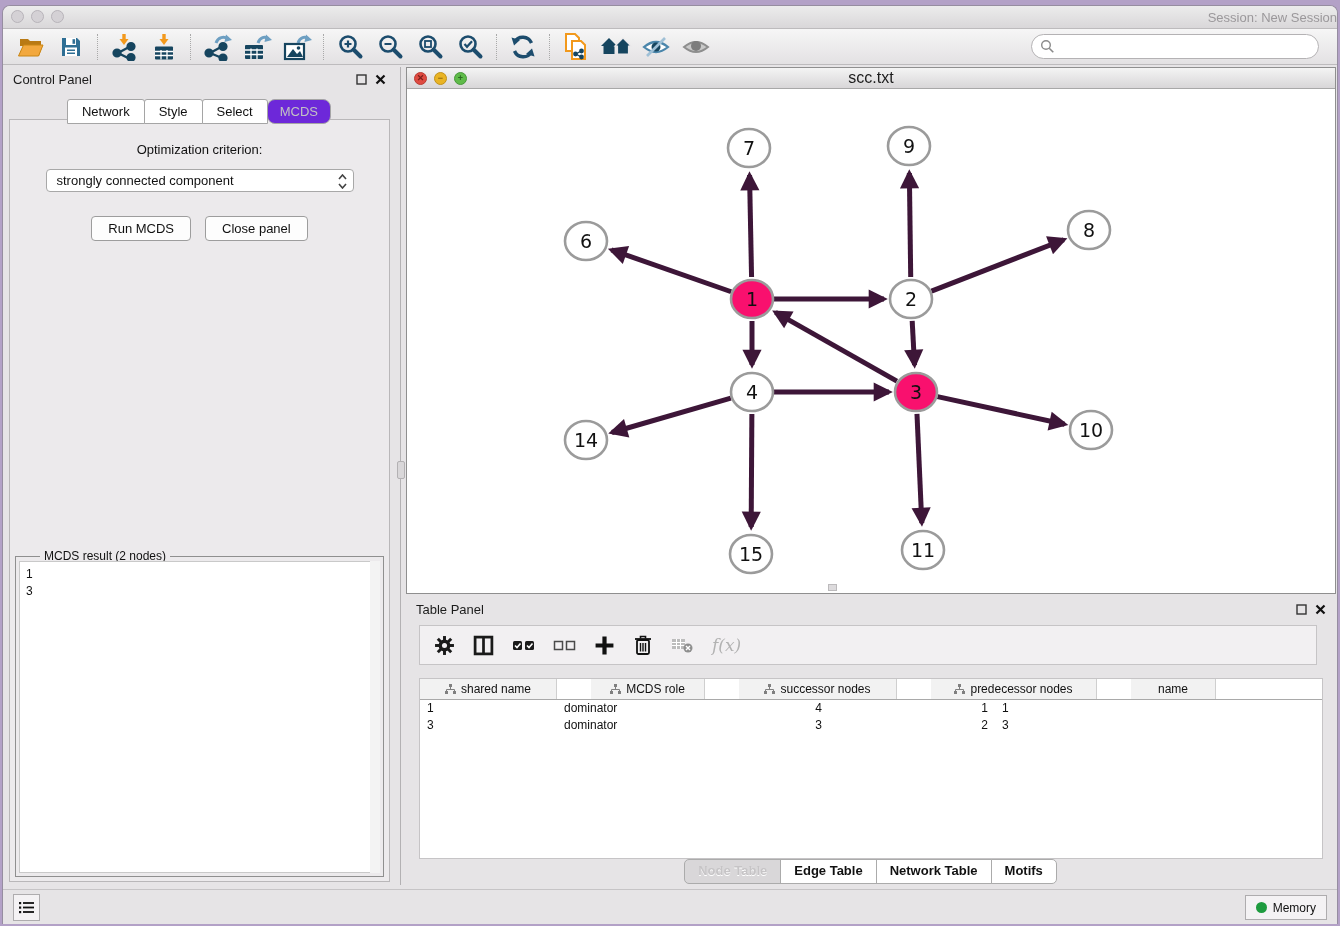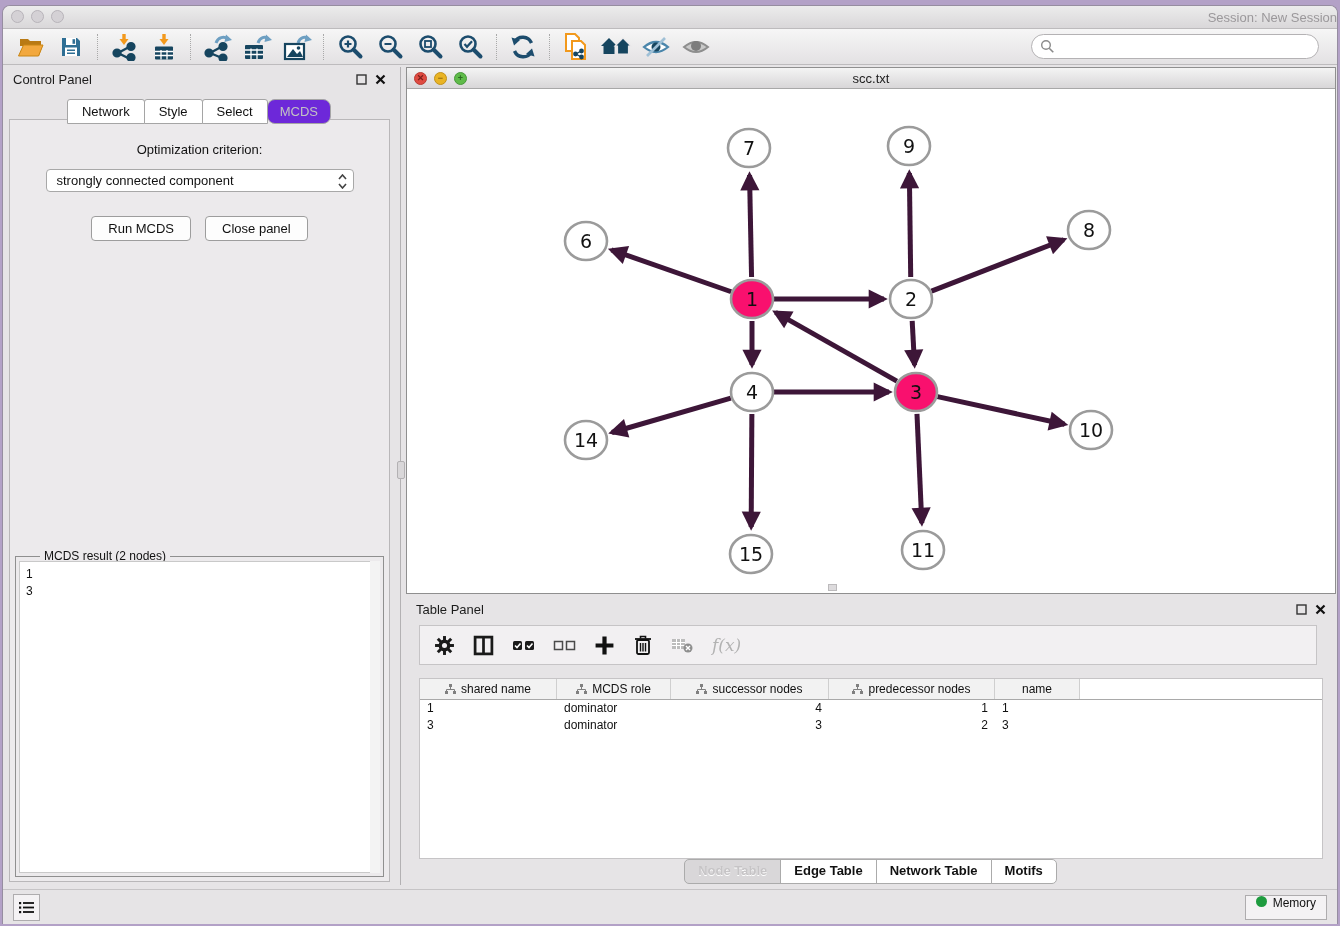--- a/index.html
+++ b/index.html
@@ -57,58 +57,58 @@
 
   .v-divider { position:absolute; left:397px; top:61px; bottom:39px; width:1px; background:#b3b1b3; }
   .v-grip { position:absolute; left:394px; top:455px; width:8px; height:18px; background:#d9d7d9;
             border:1px solid #b3b1b3; border-radius:2px; }
 
   
   .net-window { position:absolute; left:403px; top:61px; width:930px; height:527px;
                 border:1px solid #8f8f8f; background:#fff; }
   .net-titlebar { height:21px; background:linear-gradient(#f4f4f4,#d8d6d8); border-bottom:1px solid #a8a8a8;
                   display:flex; align-items:center; justify-content:center; position:relative; }
-  .net-title { font-size:13px; color:#1c1c1c; }
+  .net-title { font-size:16px; color:#1c1c1c; }
   .net-lights { position:absolute; left:7px; top:4px; display:flex; gap:7px; }
   .nl { width:13px; height:13px; border-radius:50%; display:flex; align-items:center; justify-content:center;
         font-size:9px; font-weight:bold; line-height:1; }
   .nl.red { background:#df4b41; border:1px solid #b93b33; color:#7c201b; }
   .nl.yellow { background:#e9b424; border:1px solid #c2921a; color:#8f6a0e; }
   .nl.green { background:#5fbb49; border:1px solid #47983a; color:#2a6b20; }
   .net-canvas { position:absolute; left:0; top:22px; right:0; bottom:0; background:#fff; }
   .canvas-grip { position:absolute; left:421px; bottom:2px; width:9px; height:7px;
                  background:#dddbdd; border:1px solid #bcbabc; }
 
   
   .table-panel { position:absolute; left:403px; top:591px; width:930px; height:289px; background:#e6e4e6; }
   .tp-toolbar { position:absolute; left:13px; right:19px; top:28px; height:40px; background:#f2f0f2;
                 border:1px solid #c6c4c6; display:flex; align-items:center; gap:18px; padding:0 14px; }
   .tp-ibtn { display:flex; align-items:center; justify-content:center; cursor:default; }
   .fx-label { font-family:"DejaVu Serif",serif; font-style:italic; font-size:17px; color:#b2b2b2; }
   .tp-table { position:absolute; left:13px; right:13px; top:81px; bottom:27px; background:#fff;
               border:1px solid #c6c4c6; overflow:hidden; }
-  .thead-row { display:flex; border-bottom:1px solid #a9a9a9; }
+  .thead-row { display:flex; border-bottom:1px solid #a9a9a9;gap:34px; }
   .th-cell { background:#f2f2f2; border-right:1px solid #cfcfcf; height:20px; display:flex;
              align-items:center; justify-content:center; gap:5px; font-size:12px; color:#111; cursor:default; }
   .tbody .t-row { display:flex; height:17px; align-items:center; }
   .td-cell { font-size:12px; color:#111; padding:0 7px; height:17px; line-height:17px; }
   .tp-tabs { position:absolute; left:0; right:0; bottom:2px; height:25px; display:flex; justify-content:center; }
   .tp-tab { border:1px solid #ababab; background:#fff; color:#111; font-weight:bold; font-size:13px;
             padding:3px 13px; margin-left:-1px; cursor:default; }
   .tp-tab:first-child { border-radius:5px 0 0 5px; }
   .tp-tab:last-child { border-radius:0 5px 5px 0; }
   .tp-tab.active { background:#d9d7d9; color:#c6c4c6; text-shadow:0 1px 0 #fff; }
 
   
   .statusbar { position:absolute; left:0; bottom:0; right:0; height:35px; background:#e6e4e6;
                border-top:1px solid #c6c4c6; }
   .sb-left-btn { position:absolute; left:10px; top:4px; width:27px; height:27px; background:#f4f2f4;
                  border:1px solid #aeacae; display:flex; align-items:center; justify-content:center; cursor:default; }
   .memory-btn { position:absolute; right:10px; top:5px; height:25px; background:#f4f2f4;
-                border:1px solid #aeacae; display:flex; gap:6px;
+                border:1px solid #aeacae; display:flex; align-items:center; gap:6px;
                 padding:0 10px; font-size:12px; color:#111; cursor:default; }
   .mem-dot { width:11px; height:11px; border-radius:50%; background:#1e9b3f; }
 </style>
 </head>
 <body>
 
 <div class="window">
 
   <div class="titlebar">
     <div class="traffic">

